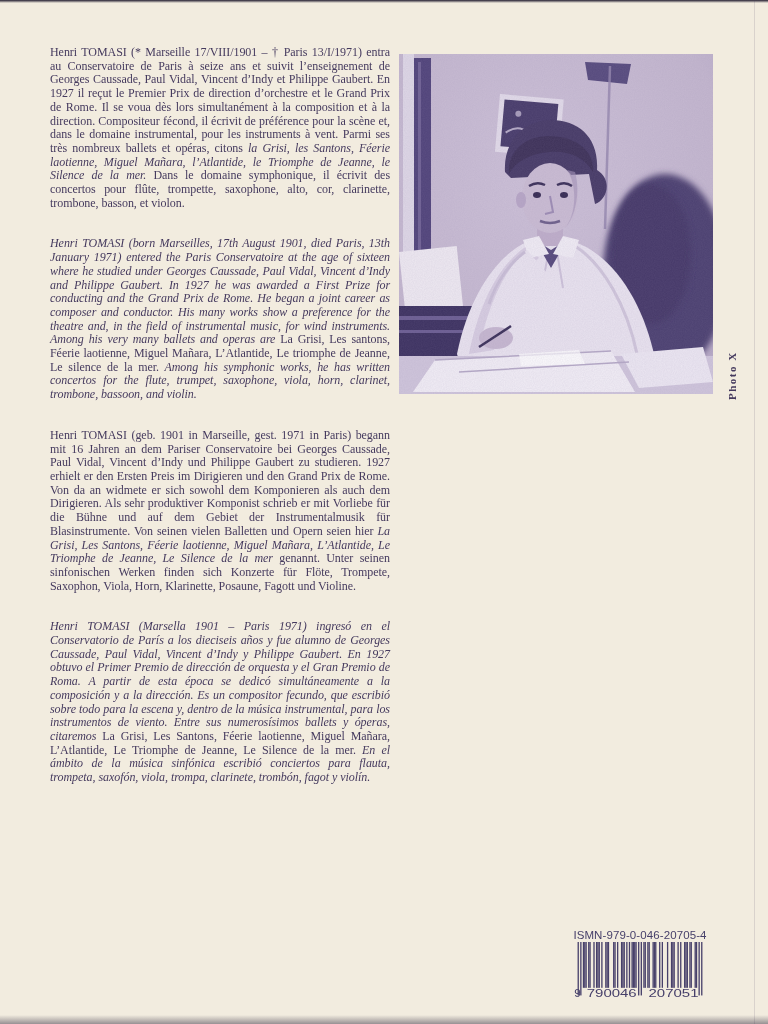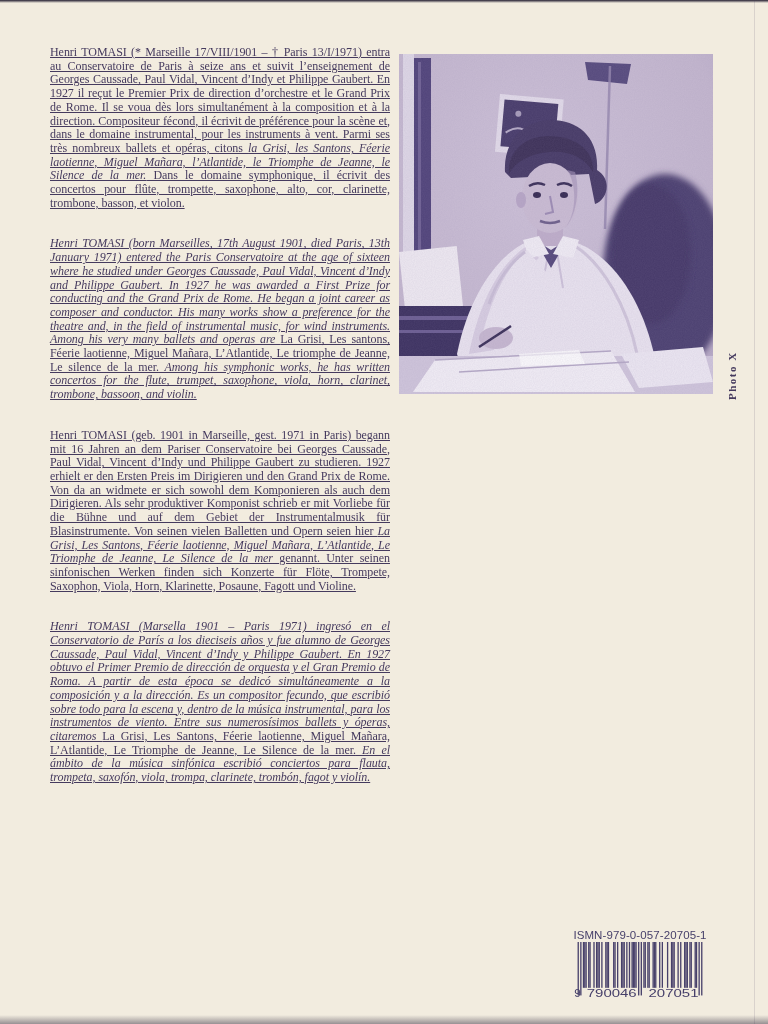--- a/index.html
+++ b/index.html
@@ -11,21 +11,21 @@
   .page-edge-top{position:absolute;top:0;left:0;right:0;height:3px;
     background:linear-gradient(to bottom,#241e31,rgba(36,30,49,0));}
   .page-edge-bottom{position:absolute;bottom:0;left:0;right:0;height:9px;
     background:linear-gradient(to top,rgba(40,33,55,.45),rgba(40,33,55,0));}
   .page-edge-right{position:absolute;top:0;bottom:0;right:13px;width:1px;
     background:rgba(69,58,94,.14);}
 
   .text-column{
     position:absolute;left:50px;top:46px;width:340px;
     color:#453a5e;font-size:12px;line-height:13.7px;
-    text-align:justify;letter-spacing:-0.05px;text-decoration:underline;
+    text-align:justify;letter-spacing:-0.05px;
   }
   .bio-para{margin:0 0 27px 0;}
   .seg-roman{font-style:normal;}
   .seg-italic{font-style:italic;}
 
   .photo-frame{position:absolute;left:399px;top:54px;width:314px;height:340px;}
   .photo-frame svg{display:block;width:314px;height:340px;}
 
   .photo-caption{
     position:absolute;left:726px;top:400px;
@@ -136,21 +136,21 @@
     <path d="M36,306 L212,297 M60,318 L230,308" stroke="#b5a9c6" stroke-width="1.5" fill="none"></path>
     <polygon points="120,300 180,296 186,310 122,312" fill="#ffffff" opacity="0.7"></polygon>
 
     <rect x="0" y="0" width="314" height="340" filter="url(#grain)"></rect>
   </svg>
 </div>
 
 <div class="photo-caption">Photo X</div>
 
 <div class="barcode-block">
-  <div class="ismn-label">ISMN-979-0-057-20705-1</div>
+  <div class="ismn-label">ISMN-979-0-046-20705-4</div>
   <svg id="barcode-svg" width="138" height="56" viewBox="0 0 105 44" preserveAspectRatio="none">
       <rect x="5" y="0" width="1" height="42" fill="#47406a"></rect>
       <rect x="7" y="0" width="1" height="42" fill="#47406a"></rect>
       <rect x="9" y="0" width="1" height="36" fill="#47406a"></rect>
       <rect x="10" y="0" width="1" height="36" fill="#47406a"></rect>
       <rect x="11" y="0" width="1" height="36" fill="#47406a"></rect>
       <rect x="13" y="0" width="1" height="36" fill="#47406a"></rect>
       <rect x="14" y="0" width="1" height="36" fill="#47406a"></rect>
       <rect x="17" y="0" width="1" height="36" fill="#47406a"></rect>
       <rect x="19" y="0" width="1" height="36" fill="#47406a"></rect>

